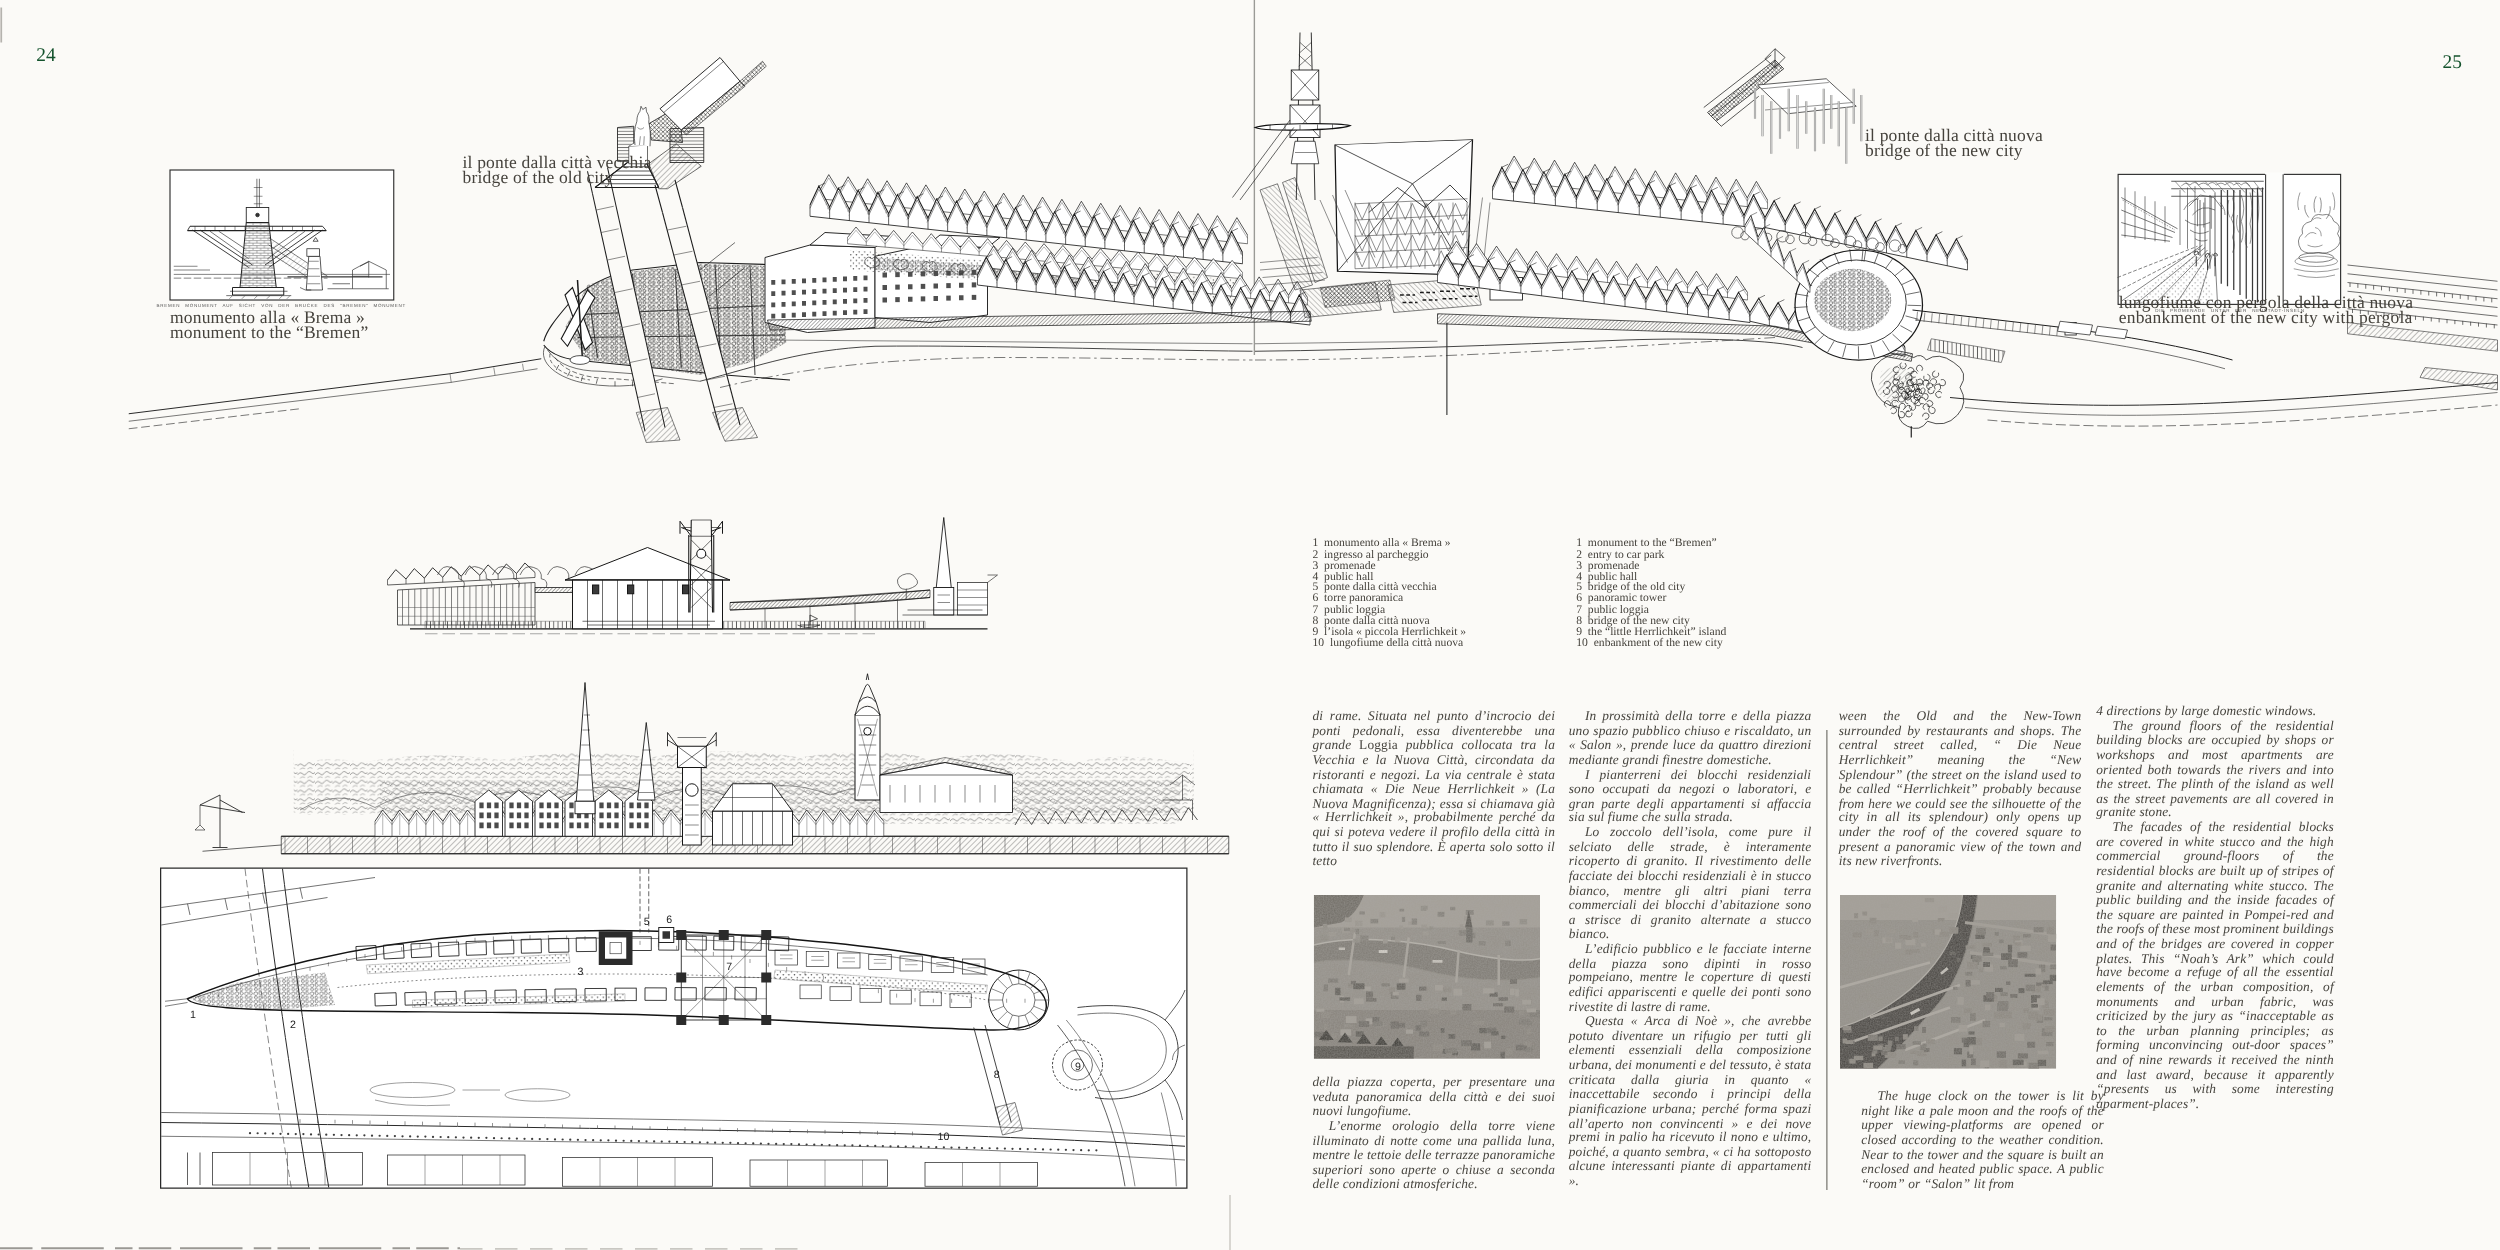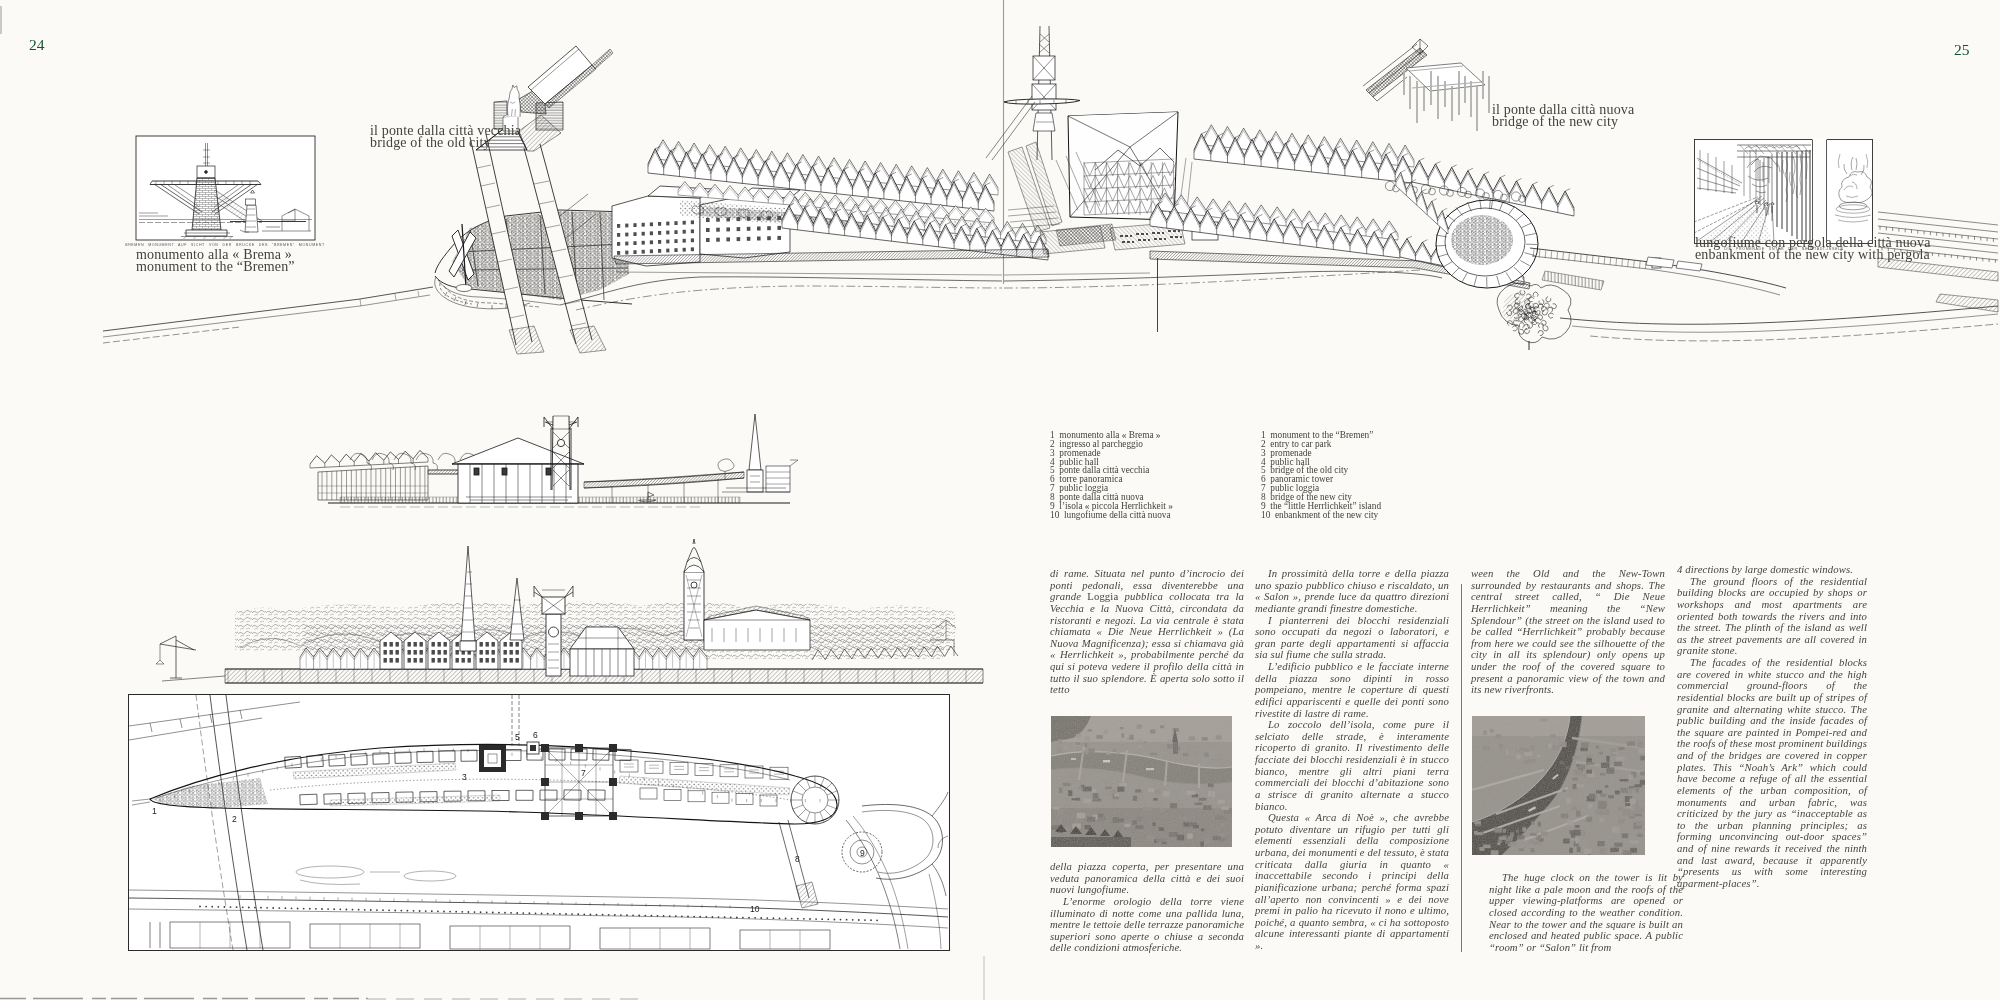--- a/index.html
+++ b/index.html
@@ -1840,22 +1840,22 @@
       </svg></div>
 
 <div class="bod" style="left:1050px;top:861px;">
 <p class="noind">della piazza coperta, per presentare una veduta panoramica della città e dei suoi nuovi lungofiume.</p>
 <p>L’enorme orologio della torre viene illuminato di notte come una pallida luna, mentre le tettoie delle terrazze panoramiche superiori sono aperte o chiuse a seconda delle condizioni atmosferiche.</p>
 </div>
 
 <div class="bod" style="left:1255px;top:568px;">
 <p>In prossimità della torre e della piazza uno spazio pubblico chiuso e riscaldato, un « Salon », prende luce da quattro direzioni mediante grandi finestre domestiche.</p>
 <p>I pianterreni dei blocchi residenziali sono occupati da negozi o laboratori, e gran parte degli appartamenti si affaccia sia sul fiume che sulla strada.</p>
+<p>Lo zoccolo dell’isola, come pure il selciato delle strade, è interamente ricoperto di granito. Il rivestimento delle facciate dei blocchi residenziali è in stucco bianco, mentre gli altri piani terra commerciali dei blocchi d’abitazione sono a strisce di granito alternate a stucco bianco.</p>
 <p>L’edificio pubblico e le facciate interne della piazza sono dipinti in rosso pompeiano, mentre le coperture di questi edifici appariscenti e quelle dei ponti sono rivestite di lastre di rame.</p>
-<p>Lo zoccolo dell’isola, come pure il selciato delle strade, è interamente ricoperto di granito. Il rivestimento delle facciate dei blocchi residenziali è in stucco bianco, mentre gli altri piani terra commerciali dei blocchi d’abitazione sono a strisce di granito alternate a stucco bianco.</p>
 <p>Questa « Arca di Noè », che avrebbe potuto diventare un rifugio per tutti gli elementi essenziali della composizione urbana, dei monumenti e del tessuto, è stata criticata dalla giuria in quanto « inaccettabile secondo i principi della pianificazione urbana; perché forma spazi all’aperto non convincenti » e dei nove premi in palio ha ricevuto il nono e ultimo, poiché, a quanto sembra, « ci ha sottoposto alcune interessanti piante di appartamenti ».</p>
 </div>
 
 <div style="position:absolute;left:1461px;top:584px;width:1px;height:368px;background:#7a7873;"></div>
 
 <div class="bod" style="left:1471px;top:568px;">
 <p class="noind">ween the Old and the New-Town surrounded by restaurants and shops. The central street called, “ Die Neue Herrlichkeit” meaning the “New Splendour” (the street on the island used to be called “Herrlichkeit” probably because from here we could see the silhouette of the city in all its splendour) only opens up under the roof of the covered square to present a panoramic view of the town and its new riverfronts.</p>
 </div>
 
 <div class="photo" style="left:1472px;top:716px;width:173px;height:139px;"><svg width="173" height="139" viewBox="0 0 173 139" xmlns="http://www.w3.org/2000/svg">

